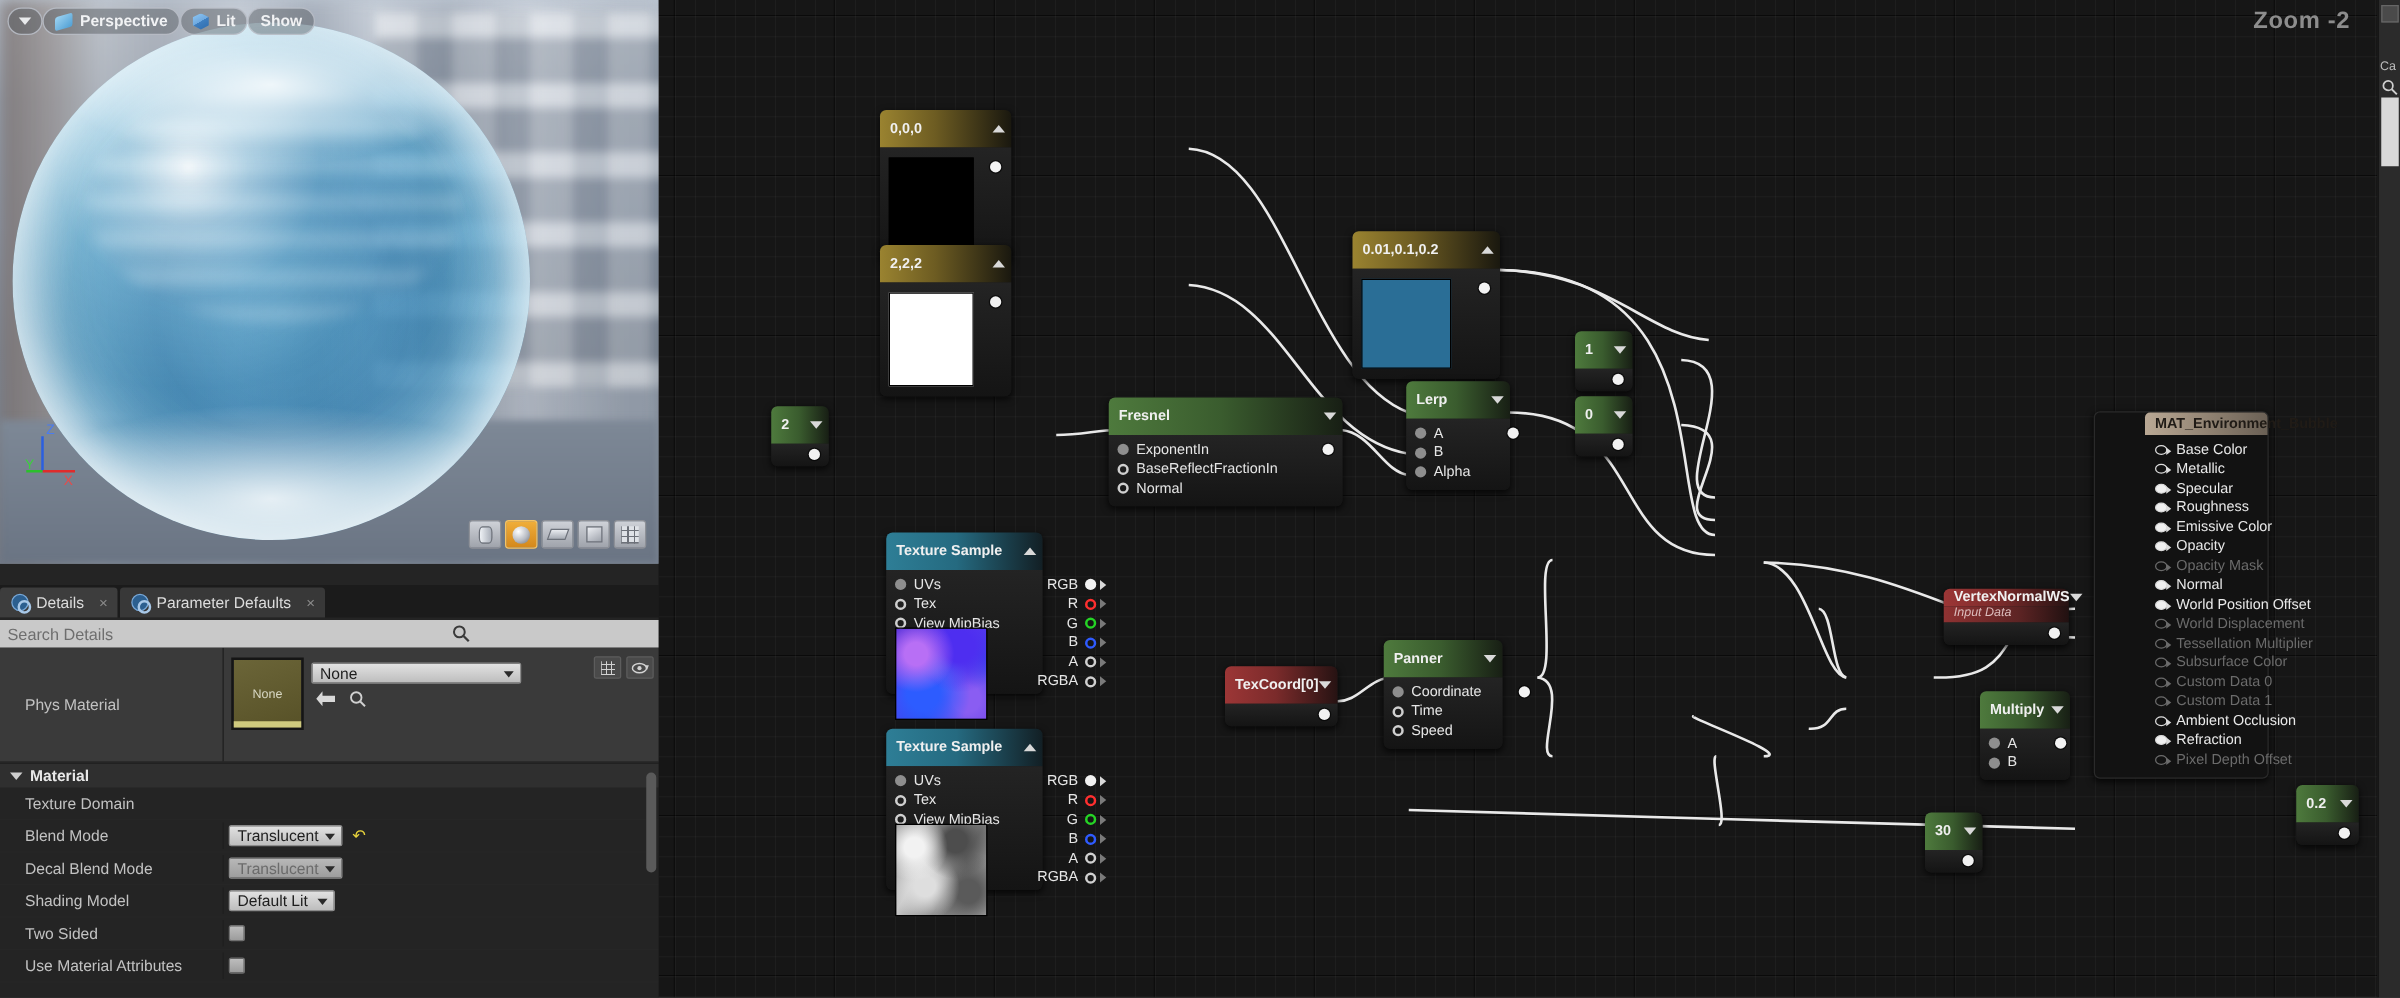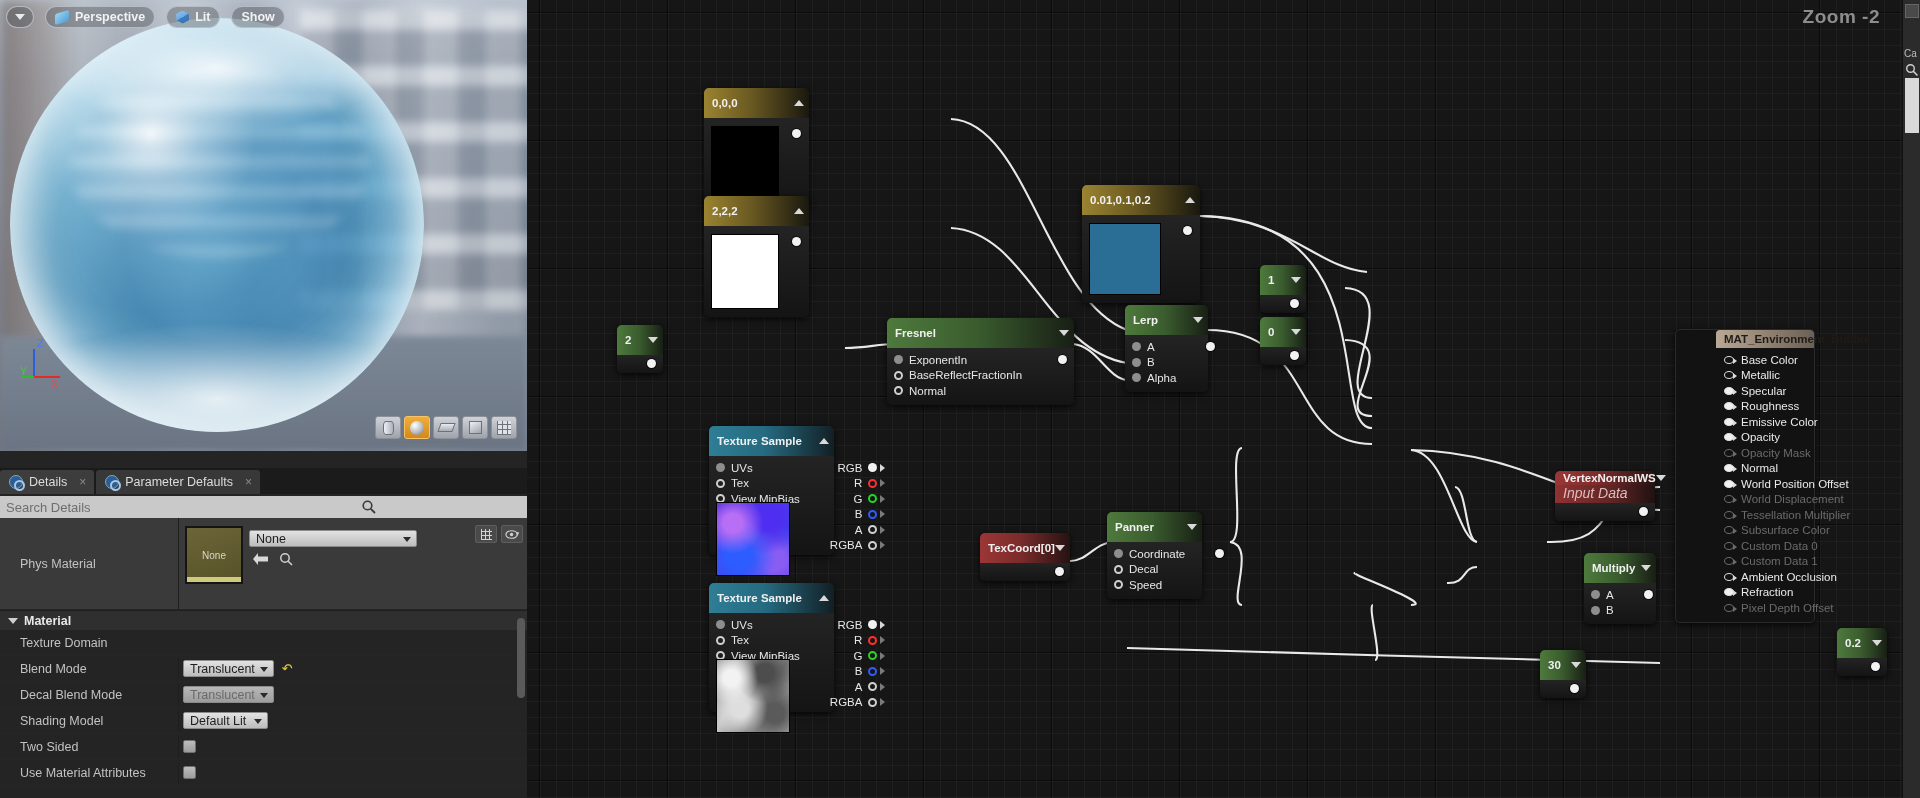--- a/index.html
+++ b/index.html
@@ -75,21 +75,21 @@
   #vp-sphere-refl {
     position:absolute; left:60px; top:50px; width:300px; height:190px;
     border-radius:50%;
     background: repeating-linear-gradient(0deg, rgba(255,255,255,.34) 0 12px, rgba(110,150,185,.18) 12px 30px);
     filter: blur(5px); opacity:.55;
   }
 
   
   #vp-toolbar {
     position: absolute; left: 6px; top: 6px;
-    display: flex; align-items: center; gap: 11px; z-index: 6;
+    display: flex; align-items: center; gap: 0; z-index: 6;
   }
   .vp-btn {
     display: flex; align-items: center; gap: 6px;
     height: 22px; padding: 0 9px;
     border: 1px solid rgba(190,195,205,.85);
     border-radius: 11px;
     background: rgba(70,74,80,.40);
     color: #f1f2f4; font-size: 12.5px; font-weight: bold;
     line-height: 1; white-space: nowrap;
   }
@@ -676,21 +676,21 @@
       </div>
       <div class="node-body">
         <div class="io-cols">
           <div class="io-left">
             <div class="pin-row">
               <span class="pin dim"></span>
               <span>Coordinate</span>
             </div>
             <div class="pin-row">
               <span class="pin hollow"></span>
-              <span>Decal</span>
+              <span>Time</span>
             </div>
             <div class="pin-row">
               <span class="pin hollow"></span>
               <span>Speed</span>
             </div>
           </div>
           <div class="io-right">
             <div class="pin-row right">
               <span class="pin filled"></span>
             </div>
@@ -851,21 +851,21 @@
                radial-gradient(circle at 52% 46%, #bfbfbf 0 10%, transparent 36%),
                linear-gradient(120deg,#8a8a8a,#c9c9c9 35%,#7d7d7d 62%,#b5b5b5);"></div>
       </div>
     </div>
 
     <div class="node" id="node-vnws" style="left:1028px;top:471px;width:100px;">
       <div class="node-title t-red" style="height:14px;">
         <span>VertexNormalWS</span>
         <span class="tri-title dn"></span>
       </div>
-      <div style="background:linear-gradient(90deg,#8f3232,#5d2424 60%,rgba(34,16,16,.9));padding:0 0 2px 8px;color:#ddbdbd;font-size:14px;font-style:italic;">Input Data</div>
+      <div style="background:linear-gradient(90deg,#8f3232,#5d2424 60%,rgba(34,16,16,.9));padding:0 0 2px 8px;color:#ddbdbd;font-size:10px;font-style:italic;">Input Data</div>
       <div class="node-body const-body" style="display:flex;justify-content:flex-end;padding-right:7px;">
         <span class="pin filled"></span>
       </div>
     </div>
 
     <div class="node" id="node-mult1" style="left:1057px;top:553px;width:72px;">
       <div class="node-title t-green">
         <span>Multiply</span>
         <span class="tri-title dn"></span>
       </div>

